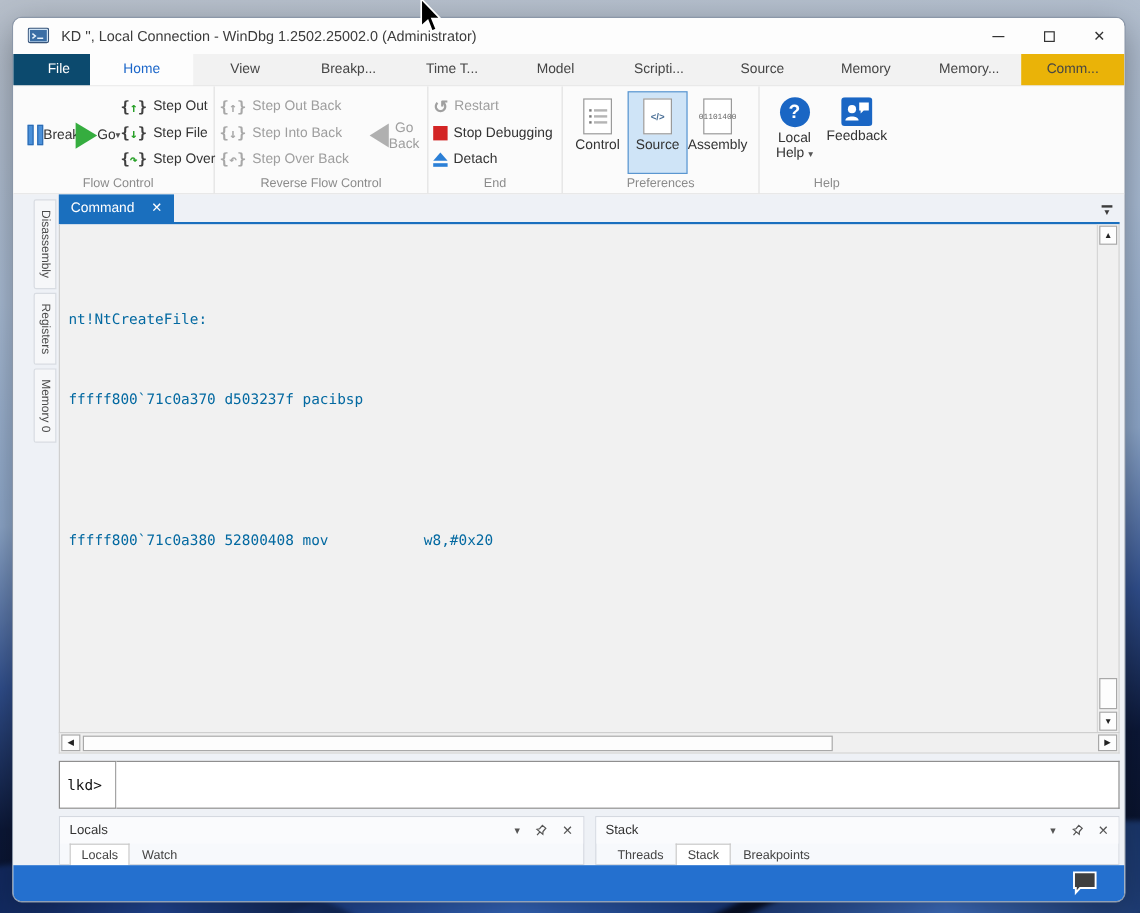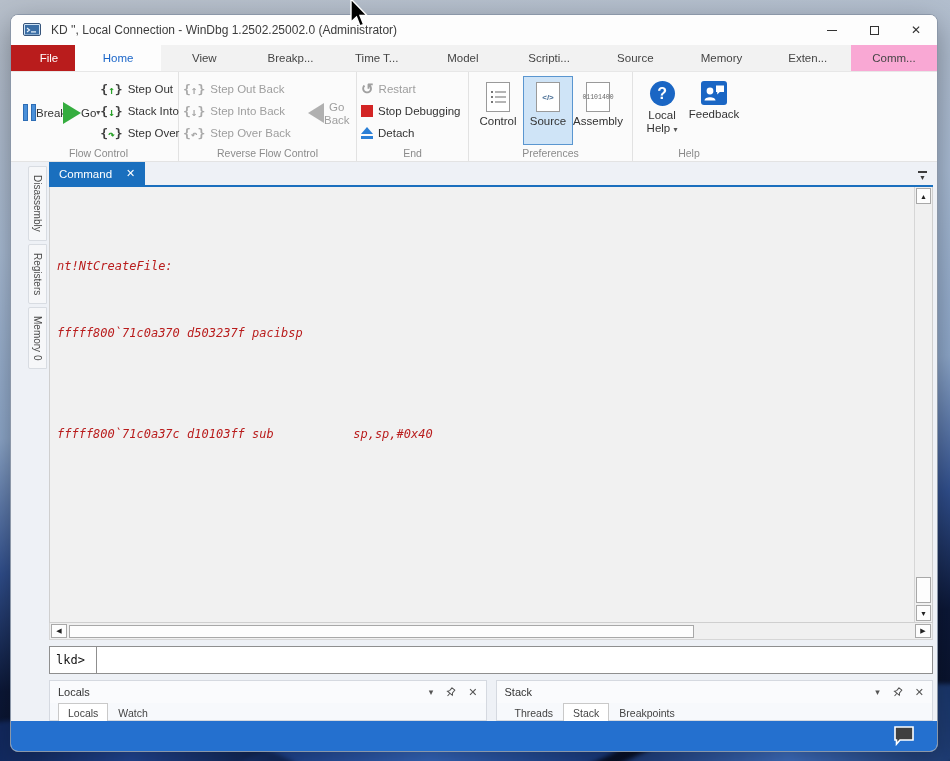--- a/index.html
+++ b/index.html
@@ -28,23 +28,23 @@
   .win-controls { margin-left:auto; display:flex; height:100%; }
   .win-btn { width:42px; height:100%; display:flex; align-items:center; justify-content:center;
     color:#333; font-size:12px; }
   .max-glyph { width:9px; height:9px; border:1px solid #333; }
   .min-glyph { width:10px; height:1px; background:#333; }
 
   
   .tabrow { height:27px; background:#f2f2f2; display:flex; align-items:stretch; flex:none; border-bottom:1px solid #e7e7e7; }
   .rtab { display:flex; align-items:center; justify-content:center; font-size:11.5px; color:#454545;
     flex:1 1 0; white-space:nowrap; overflow:hidden; }
-  .rtab.file { flex:0 0 64px; background:#b91c1c; color:#fff;padding-left:12px; }
+  .rtab.file { flex:0 0 64px; background:#0c4a6e; color:#fff;padding-left:12px; }
   .rtab.selected { background:#fdfdfd; color:#1b66c9; }
-  .rtab.highlight { background:#f9a8d4; }
+  .rtab.highlight { background:#eab308; }
 
   
   .ribbon { height:90px; background:#fbfbfb; border-bottom:1px solid #e3e3e3; display:flex; flex:none; padding-left:8px; }
   .rgroup { position:relative; border-right:1px solid #e2e2e2; padding:4px 4px 16px 4px; display:flex; }
   .rgroup-label { position:absolute; left:0; right:0; bottom:2px; text-align:center;
     font-size:10.5px; color:#8b8b8b; white-space:nowrap; }
   .g-flow { width:160px; }
   .g-rev  { width:178px; }
   .g-end  { width:112px; }
   .g-pref { width:164px; }
@@ -102,38 +102,38 @@
   .doctabbar { height:25px; flex:none; position:relative; border-bottom:2px solid #1a6fbe; display:flex; align-items:flex-end; }
   .cmdtab { height:23px; background:#1a6fbe; color:#fff; display:flex; align-items:center; gap:14px;
     padding:0 10px; font-size:11.5px; }
   .cmdtab .x { font-size:11px; }
   .dockmenu { margin-left:auto; margin-right:6px; margin-bottom:4px; display:flex; flex-direction:column; align-items:center; }
   .dockmenu .bar { width:9px; height:2px; background:#3c3c3c; margin-bottom:1px; }
   .dockmenu .tri { font-size:7px; color:#3c3c3c; line-height:7px; }
 
   .outputwrap { flex:1; position:relative; background:#f1f1f1; border:1px solid #cfcfcf; border-top:none; min-height:0; overflow:hidden; }
   .output { position:absolute; inset:0 18px 0 0; padding:4px 0 0 7px; font-family:"DejaVu Sans Mono", monospace;
-    font-size:12px; line-height:16.75px; color:#b91c1c; white-space:pre; overflow:hidden;font-style:italic; }
+    font-size:12px; line-height:16.75px; color:#0369a1; white-space:pre; overflow:hidden; }
   .out-line { display:block; }
 
   .vscroll { position:absolute; top:0; right:0; bottom:0; width:18px; background:#f0f0f0; border-left:1px solid #d6d6d6; }
   .sbtn { position:absolute; left:1px; width:15px; height:16px; background:#fdfdfd; border:1px solid #a8a8a8;
     display:flex; align-items:center; justify-content:center; font-size:7px; color:#222; }
   .sbtn.up { top:1px; }
   .sbtn.down { bottom:1px; }
   .vthumb { position:absolute; left:1px; bottom:19px; width:15px; height:26px; background:#fdfdfd; border:1px solid #a8a8a8; }
 
   .hscroll { height:17px; flex:none; background:#f0f0f0; border:1px solid #d6d6d6; border-top:none;
     display:flex; align-items:center; padding:0 1px; }
   .hbtn { width:16px; height:14px; background:#fdfdfd; border:1px solid #a8a8a8; flex:none;
     display:flex; align-items:center; justify-content:center; font-size:7px; color:#222; }
   .hthumb { margin-left:2px; width:71%; height:13px; background:#fdfdfd; border:1px solid #a8a8a8; }
   .hspacer { flex:1; }
 
-  .promptrow { flex:none; margin:6px 0; height:28px; display:flex; }
+  .promptrow { flex:none; margin:6px 0; height:40px; display:flex; }
   .promptlabel { width:48px; border:1px solid #8f8f8f; background:#fff; display:flex; align-items:center;
     padding-left:6px; font-family:"DejaVu Sans Mono", monospace; font-size:12px; color:#111; }
   .promptinput { flex:1; border:1px solid #8f8f8f; border-left:none; background:#fff; outline:none;
     font-family:"DejaVu Sans Mono", monospace; font-size:12px; padding:0 6px; }
 
   .panels { flex:none; height:41px; display:flex; gap:9px; overflow:hidden; }
   .panel { flex:1; background:#f7f9fc; border:1px solid #d5d9e0; display:flex; flex-direction:column; min-width:0; }
   .panel-header { height:22px; background:#fafbfd; display:flex; align-items:center; padding:0 8px; gap:12px; flex:none; }
   .panel-title { font-size:11px; color:#333; margin-right:auto; }
   .ph-ic { font-size:9px; color:#555; display:flex; align-items:center; }
@@ -193,21 +193,21 @@
       <div class="rtab normal">Time T...</div>
 
       <div class="rtab normal">Model</div>
 
       <div class="rtab normal">Scripti...</div>
 
       <div class="rtab normal">Source</div>
 
       <div class="rtab normal">Memory</div>
 
-      <div class="rtab normal">Exten...</div>
+      <div class="rtab normal">Memory...</div>
 
       <div class="rtab highlight">Comm...</div>
     </div>
 
   <div class="ribbon">
 
     <div class="rgroup g-flow">
       <div class="bigbtn">
         <div class="ic">
             <span class="pause-bars">
@@ -224,21 +224,21 @@
         <div class="lbl">Go</div>
         <div class="mini-caret">▾</div>
       </div>
       <div class="stepcol">
         <div class="steprow">
           <span class="stepicon"><span>{</span><span class="arr">↑</span><span>}</span></span>
           <span class="lbl">Step Out</span>
         </div>
         <div class="steprow">
           <span class="stepicon"><span>{</span><span class="arr">↓</span><span>}</span></span>
-          <span class="lbl">Stack Into</span>
+          <span class="lbl">Step File</span>
         </div>
         <div class="steprow">
           <span class="stepicon"><span>{</span><span class="arr">↷</span><span>}</span></span>
           <span class="lbl">Step Over</span>
         </div>
       </div>
       <div class="rgroup-label">Flow Control</div>
     </div>
 
     <div class="rgroup g-rev">
@@ -364,22 +364,22 @@
       <div class="outputwrap">
         <div class="output">
           
         
             <span class="out-line">nt!NtCreateFile:</span>
           
             <span class="out-line">fffff800`71c0a370 d503237f pacibsp</span>
           
           
           
-            <span class="out-line">fffff800`71c0a37c d10103ff sub           sp,sp,#0x40</span>
-          
+          
+            <span class="out-line">fffff800`71c0a380 52800408 mov           w8,#0x20</span>
           
             
           
             
           
             
           
             
           
             

